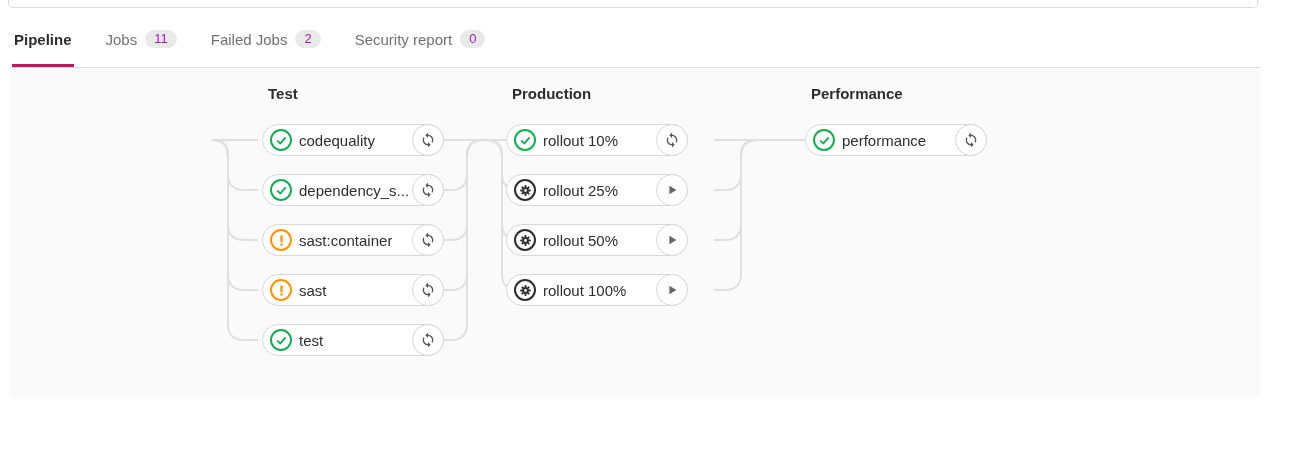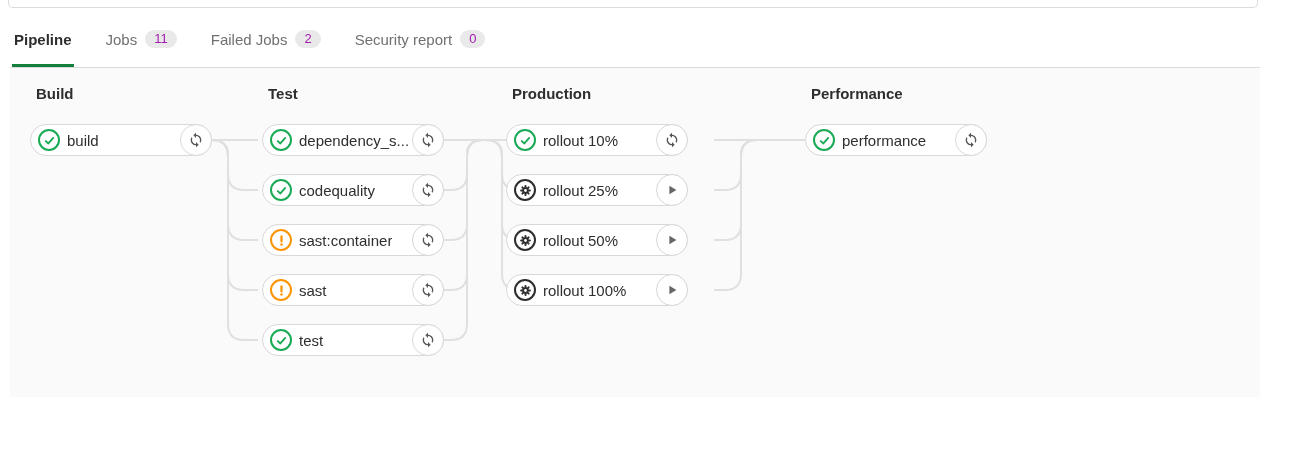--- a/index.html
+++ b/index.html
@@ -19,21 +19,21 @@
     display:flex; align-items:flex-end; height:59px;
     border-bottom:1px solid #dbdbdb; padding-left:2px;
   }
   .tab {
     display:flex; align-items:center; gap:8px;
     padding:0 2px 19px 2px; margin-right:30px;
     font-size:15px; color:#707070; cursor:pointer; white-space:nowrap;
   }
   .tab.active {
     color:#2e2e2e; font-weight:700;
-    padding-bottom:16px; border-bottom:3px solid #15803d;
+    padding-bottom:16px; border-bottom:3px solid #be185d;
   }
   .badge {
     background:#e9e9e9; color:#a21caf; font-weight:400;
     font-size:13px; line-height:18px; border-radius:10px; padding:0 9px;
   }
   .graph { position:relative; height:329px; background:#fafafa; }
   .connectors { position:absolute; left:0; top:0; }
   .stage { position:absolute; top:17px; }
   .stage-title { font-size:15px; font-weight:700; color:#2e2e2e; margin:0 0 0 6px; height:39px; }
   .job { position:relative; width:182px; height:32px; margin-bottom:18px; }
@@ -93,63 +93,45 @@
         <path d="M430 222H441Q457 222 457 206V88Q457 72 473 72" fill="none" stroke="#e0e0e0" stroke-width="2"></path>
         <path d="M430 272H441Q457 272 457 256V88Q457 72 473 72" fill="none" stroke="#e0e0e0" stroke-width="2"></path>
         <path d="M476 72Q492 72 492 88V106Q492 122 508 122H522" fill="none" stroke="#e0e0e0" stroke-width="2"></path>
         <path d="M476 72Q492 72 492 88V156Q492 172 508 172H522" fill="none" stroke="#e0e0e0" stroke-width="2"></path>
         <path d="M476 72Q492 72 492 88V206Q492 222 508 222H522" fill="none" stroke="#e0e0e0" stroke-width="2"></path>
         <path d="M704 72H795" fill="none" stroke="#e0e0e0" stroke-width="2"></path>
         <path d="M704 122H715Q731 122 731 106V88Q731 72 747 72" fill="none" stroke="#e0e0e0" stroke-width="2"></path>
         <path d="M704 172H715Q731 172 731 156V88Q731 72 747 72" fill="none" stroke="#e0e0e0" stroke-width="2"></path>
         <path d="M704 222H715Q731 222 731 206V88Q731 72 747 72" fill="none" stroke="#e0e0e0" stroke-width="2"></path>
       </svg>
-  <div class="stage" style="left: 20px;">
-        <div class="stage-title">Build</div>
-        <div class="job">
-          <div class="pill">
-            <div class="status success">
-              <svg viewBox="0 0 14 14" width="13" height="13">
-                <path d="M3 7.6 L5.8 10.2 L11 4.2" fill="none" stroke="#1aaa55" stroke-width="2" stroke-linecap="round" stroke-linejoin="round"></path>
-              </svg>
-            </div>
-            <span class="jname">build</span>
-          </div>
-          <div class="action">
-            <svg viewBox="0 0 24 24" width="16" height="16">
-              <path fill="#555555" d="M12 4V1L8 5l4 4V6c3.31 0 6 2.69 6 6 0 1.01-.25 1.97-.7 2.8l1.46 1.46C19.54 15.03 20 13.57 20 12c0-4.42-3.58-8-8-8zm0 14c-3.31 0-6-2.69-6-6 0-1.01.25-1.97.7-2.8L5.24 7.74C4.46 8.97 4 10.43 4 12c0 4.42 3.58 8 8 8v3l4-4-4-4v3z"></path>
-            </svg>
-          </div>
-        </div>
-      </div>
       <div class="stage" style="left: 252px;">
         <div class="stage-title">Test</div>
         <div class="job">
           <div class="pill">
             <div class="status success">
               <svg viewBox="0 0 14 14" width="13" height="13">
                 <path d="M3 7.6 L5.8 10.2 L11 4.2" fill="none" stroke="#1aaa55" stroke-width="2" stroke-linecap="round" stroke-linejoin="round"></path>
               </svg>
             </div>
+            <span class="jname">codequality</span>
+          </div>
+          <div class="action">
+            <svg viewBox="0 0 24 24" width="16" height="16">
+              <path fill="#555555" d="M12 4V1L8 5l4 4V6c3.31 0 6 2.69 6 6 0 1.01-.25 1.97-.7 2.8l1.46 1.46C19.54 15.03 20 13.57 20 12c0-4.42-3.58-8-8-8zm0 14c-3.31 0-6-2.69-6-6 0-1.01.25-1.97.7-2.8L5.24 7.74C4.46 8.97 4 10.43 4 12c0 4.42 3.58 8 8 8v3l4-4-4-4v3z"></path>
+            </svg>
+          </div>
+        </div>
+        <div class="job">
+          <div class="pill">
+            <div class="status success">
+              <svg viewBox="0 0 14 14" width="13" height="13">
+                <path d="M3 7.6 L5.8 10.2 L11 4.2" fill="none" stroke="#1aaa55" stroke-width="2" stroke-linecap="round" stroke-linejoin="round"></path>
+              </svg>
+            </div>
             <span class="jname">dependency_s...</span>
-          </div>
-          <div class="action">
-            <svg viewBox="0 0 24 24" width="16" height="16">
-              <path fill="#555555" d="M12 4V1L8 5l4 4V6c3.31 0 6 2.69 6 6 0 1.01-.25 1.97-.7 2.8l1.46 1.46C19.54 15.03 20 13.57 20 12c0-4.42-3.58-8-8-8zm0 14c-3.31 0-6-2.69-6-6 0-1.01.25-1.97.7-2.8L5.24 7.74C4.46 8.97 4 10.43 4 12c0 4.42 3.58 8 8 8v3l4-4-4-4v3z"></path>
-            </svg>
-          </div>
-        </div>
-        <div class="job">
-          <div class="pill">
-            <div class="status success">
-              <svg viewBox="0 0 14 14" width="13" height="13">
-                <path d="M3 7.6 L5.8 10.2 L11 4.2" fill="none" stroke="#1aaa55" stroke-width="2" stroke-linecap="round" stroke-linejoin="round"></path>
-              </svg>
-            </div>
-            <span class="jname">codequality</span>
           </div>
           <div class="action">
             <svg viewBox="0 0 24 24" width="16" height="16">
               <path fill="#555555" d="M12 4V1L8 5l4 4V6c3.31 0 6 2.69 6 6 0 1.01-.25 1.97-.7 2.8l1.46 1.46C19.54 15.03 20 13.57 20 12c0-4.42-3.58-8-8-8zm0 14c-3.31 0-6-2.69-6-6 0-1.01.25-1.97.7-2.8L5.24 7.74C4.46 8.97 4 10.43 4 12c0 4.42 3.58 8 8 8v3l4-4-4-4v3z"></path>
             </svg>
           </div>
         </div>
         <div class="job">
           <div class="pill">
             <div class="status warning">

